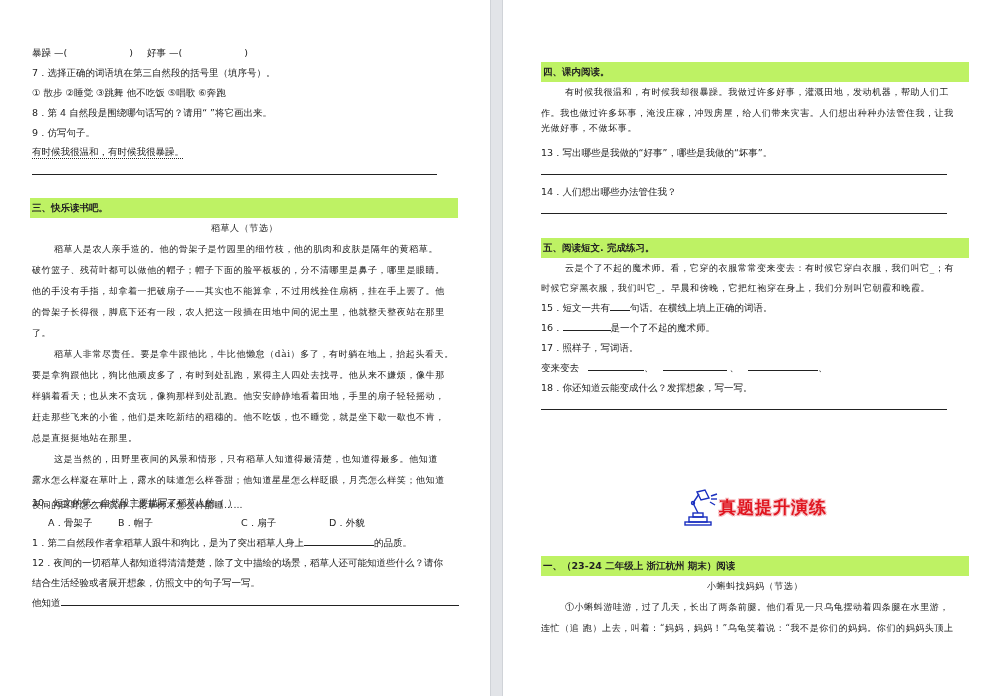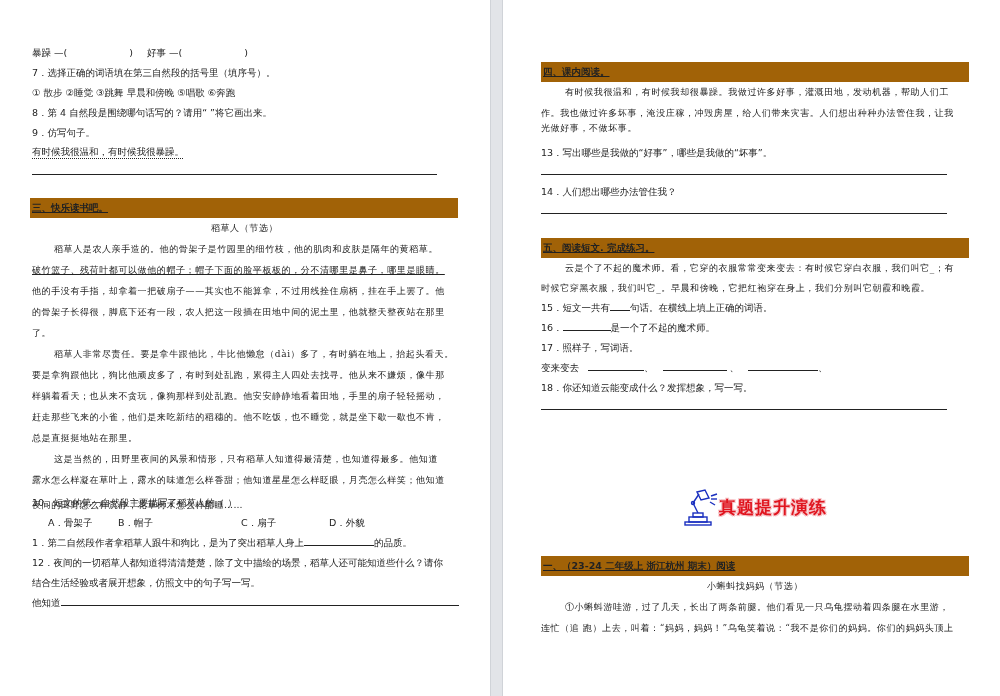--- a/index.html
+++ b/index.html
@@ -5,50 +5,50 @@
     * { margin: 0; padding: 0; box-sizing: border-box; }
     html, body { width: 1000px; height: 696px; overflow: hidden; background: #ffffff; }
     body { position: relative; font-family: "DejaVu Serif", "Liberation Serif", serif; color: #222; }
     .page { position: absolute; top: 0; height: 696px; background: #fff; }
     .page-left { left: 0; width: 490px; }
     .page-right { left: 503px; width: 497px; }
     .gutter { position: absolute; left: 490px; top: 0; width: 13px; height: 696px; background: #e2e4e8; border-left: 1px solid #d0d3d8; border-right: 1px solid #d0d3d8; }
     .line { position: absolute; font-size: 9.5px; line-height: 14px; white-space: nowrap; color: #222; }
     .sans { font-family: "DejaVu Sans", "Liberation Sans", sans-serif; }
     .kai { font-family: "DejaVu Serif", "Liberation Serif", serif; font-size: 9px; letter-spacing: 0.6px; }
-    .hdr { position: absolute; height: 20px; background: #a16207; font-family: "DejaVu Sans", "Liberation Sans", sans-serif; font-weight: bold; font-size: 9.5px; line-height: 20px; padding-left: 2px; color: #222; text-decoration: underline; }
+    .hdr { position: absolute; height: 20px; background: #bef264; font-family: "DejaVu Sans", "Liberation Sans", sans-serif; font-weight: bold; font-size: 9.5px; line-height: 20px; padding-left: 2px; color: #222; }
     .rule { position: absolute; height: 1px; background: #222; }
     .blank { display: inline-block; border-bottom: 1px solid #222; height: 10px; vertical-align: baseline; }
     .center { text-align: center; }
     .emph-dots { text-decoration: underline dotted; text-underline-offset: 3px; }
     .banner { position: absolute; left: 683px; top: 488px; width: 160px; height: 40px; }
     .banner-text { position: absolute; left: 36px; top: 8px; font-family: "DejaVu Sans", "Liberation Sans", sans-serif; font-weight: bold; font-size: 17px; color: #e0151f; letter-spacing: 1px; text-shadow: -1px -1px 0 #f6c2c6, 1px 1px 0 #f6c2c6, 1px -1px 0 #f6c2c6, -1px 1px 0 #f6c2c6; }
   </style>
 </head>
 <body>
 
 <div class="page page-left"></div>
 <div class="gutter"></div>
 <div class="page page-right"></div>
 
 <div class="line sans" style="left:32px;top:46px;">
   <span>暴躁 —(</span><span style="display:inline-block;width:62px;"></span><span>)</span><span style="display:inline-block;width:14px;"></span><span>好事 —(</span><span style="display:inline-block;width:62px;"></span><span>)</span>
 </div>
 <div class="line sans" style="left:32px;top:66px;">7．选择正确的词语填在第三自然段的括号里（填序号）。</div>
-<div class="line sans" style="left:32px;top:86px;">① 散步 ②睡觉 ③跳舞 早晨和傍晚 ⑤唱歌 ⑥奔跑</div>
+<div class="line sans" style="left:32px;top:86px;">① 散步 ②睡觉 ③跳舞 他不吃饭 ⑤唱歌 ⑥奔跑</div>
 <div class="line sans" style="left:32px;top:106px;">8．第 4 自然段是围绕哪句话写的？请用“ ”将它画出来。</div>
 <div class="line sans" style="left:32px;top:126px;">9．仿写句子。</div>
 <div class="line sans" style="left:32px;top:145px;"><span class="emph-dots">有时候我很温和，有时候我很暴躁。</span></div>
 <div class="rule" style="left:32px;top:174px;width:405px;"></div>
 
 <div class="hdr" style="left:30px;top:198px;width:428px;">三、快乐读书吧。</div>
 <div class="line kai center" style="left:32px;top:221px;width:425px;">稻草人（节选）</div>
 
 <div class="line kai" style="left:54px;top:242px;">稻草人是农人亲手造的。他的骨架子是竹园里的细竹枝，他的肌肉和皮肤是隔年的黄稻草。</div>
-<div class="line kai" style="left:32px;top:263px;text-decoration:underline;">破竹篮子、残荷叶都可以做他的帽子；帽子下面的脸平板板的，分不清哪里是鼻子，哪里是眼睛。</div>
+<div class="line kai" style="left:32px;top:263px;">破竹篮子、残荷叶都可以做他的帽子；帽子下面的脸平板板的，分不清哪里是鼻子，哪里是眼睛。</div>
 <div class="line kai" style="left:32px;top:284px;">他的手没有手指，却拿着一把破扇子——其实也不能算拿，不过用线拴住扇柄，挂在手上罢了。他</div>
 <div class="line kai" style="left:32px;top:305px;">的骨架子长得很，脚底下还有一段，农人把这一段插在田地中间的泥土里，他就整天整夜站在那里</div>
 <div class="line kai" style="left:32px;top:326px;">了。</div>
 <div class="line kai" style="left:54px;top:347px;">稻草人非常尽责任。要是拿牛跟他比，牛比他懒怠（dài）多了，有时躺在地上，抬起头看天。</div>
 <div class="line kai" style="left:32px;top:368px;">要是拿狗跟他比，狗比他顽皮多了，有时到处乱跑，累得主人四处去找寻。他从来不嫌烦，像牛那</div>
 <div class="line kai" style="left:32px;top:389px;">样躺着看天；也从来不贪玩，像狗那样到处乱跑。他安安静静地看着田地，手里的扇子轻轻摇动，</div>
 <div class="line kai" style="left:32px;top:410px;">赶走那些飞来的小雀，他们是来吃新结的稻穗的。他不吃饭，也不睡觉，就是坐下歇一歇也不肯，</div>
 <div class="line kai" style="left:32px;top:431px;">总是直挺挺地站在那里。</div>
 <div class="line kai" style="left:54px;top:452px;">这是当然的，田野里夜间的风景和情形，只有稻草人知道得最清楚，也知道得最多。他知道</div>
 <div class="line kai" style="left:32px;top:473px;">露水怎么样凝在草叶上，露水的味道怎么样香甜；他知道星星怎么样眨眼，月亮怎么样笑；他知道</div>

